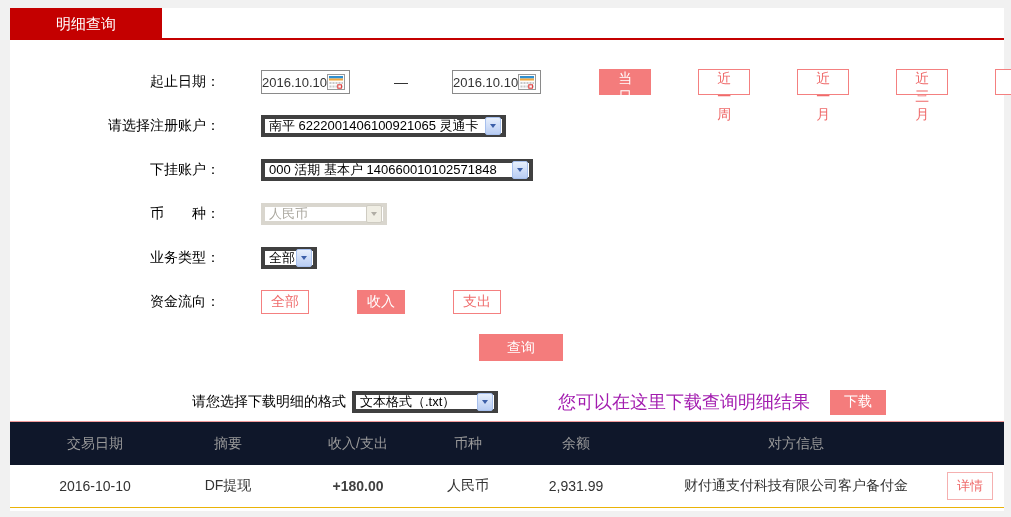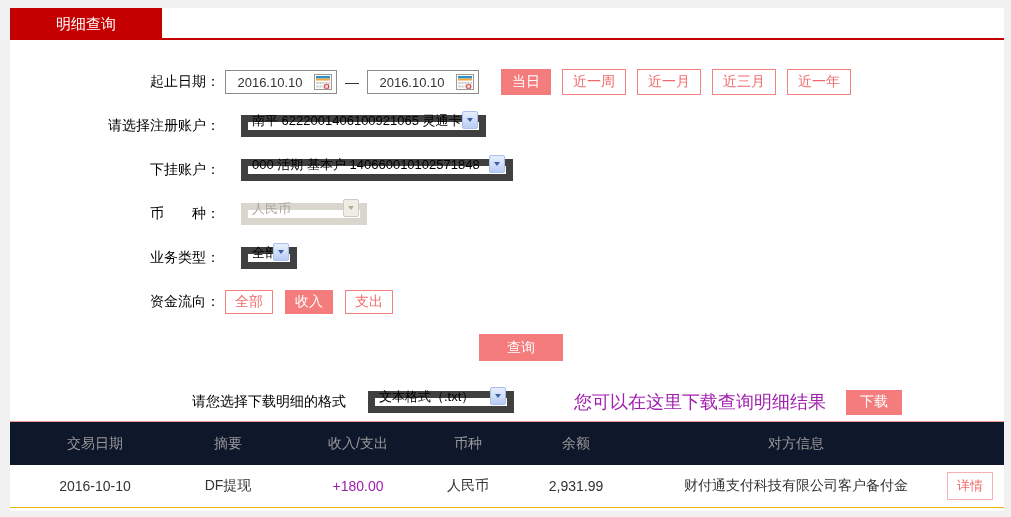--- a/index.html
+++ b/index.html
@@ -19,51 +19,51 @@
   
   .tabbar { height:32px; border-bottom:2px solid #c40000; }
   .tab {
     display:flex; align-items:center; justify-content:center;
     width:152px; height:32px;
     background:#c40000; color:#ffffff; font-size:15px;
     cursor:pointer;
   }
   
   .form { padding-top:30px; }
-  .form-row { display:flex; align-items:center; height:24px; margin-bottom:20px; }
+  .form-row { display:flex; align-items:center; height:24px; margin-bottom:20px;gap:36px; }
   .form-label {
     width:215px; flex:none; text-align:right;
     font-size:14px; color:#000; padding-right:5px; white-space:pre;
   }
   
   .date-input {
     width:112px; height:24px; border:1px solid #8a8a8a; background:#fff;
     display:flex; align-items:center; cursor:text;
   }
   .date-text { flex:1; text-align:center; font-size:13px; color:#333; }
   .cal-icon { flex:none; width:20px; height:17px; margin-right:2px; cursor:pointer; display:flex; align-items:center; }
   .date-sep { margin:0 8px; font-size:14px; color:#333; }
   
   .quick-btn, .flow-btn, .big-btn, .dl-btn, .detail-btn {
     font-family:inherit; font-size:14px; cursor:pointer; background:#fff;
   }
-  .quick-btn { height:26px; padding:0 10px; margin-left:11px; }
+  .quick-btn { height:26px; padding:0 18px; margin-left:11px; }
   .quick-btn.first { margin-left:22px; }
   .filled { background:#f47c7c; color:#fff; border:1px solid #f47c7c; }
   .outline { background:#fff; color:#ef6b6b; border:1px solid #f48080; }
   .flow-btn { height:24px; padding:0 9px; margin-right:12px; }
   .query-row { display:flex; justify-content:center; margin-top:19px; }
   .big-btn {
     width:84px; height:27px; border:none; background:#f47c7c; color:#fff;
     font-size:14px; margin-left:28px;
   }
   
   .xp-select {
-    height:22px; border:7px solid #404040; background:#fff;
-    display:flex; align-items:flex-end; cursor:pointer;margin-left:16px;
+    height:22px; border:4px solid #404040; background:#fff;
+    display:flex; align-items:center; cursor:pointer;
   }
   .xp-select-text {
     flex:1; font-size:13px; color:#000; padding-left:4px;
     white-space:nowrap; overflow:hidden;
   }
   .xp-arrow {
     flex:none; width:16px; height:18px; margin:1px;
     background:linear-gradient(180deg,#e7effc,#b9cdf3);
     border:1px solid #a7c0ee; border-radius:2px;
     display:flex; align-items:center; justify-content:center;
@@ -93,21 +93,21 @@
   th {
     height:43px; background:#0f172a; color:#9a9a9a;
     font-size:14px; font-weight:normal; text-align:center;
   }
   td {
     height:42px; background:#fff; color:#333;
     font-size:14px; text-align:center;
     border-bottom:1px solid #eab308;
     white-space:nowrap; overflow:hidden;
   }
-  td.amount { color:#a21caf; }
+  td.amount { color:#404040;font-weight:bold; }
   .detail-btn {
     border:1px solid #f5b0b0; color:#ef6b6b; background:#fff;
     font-size:13px; padding:4px 9px;
   }
 </style>
 </head>
 <body>
 
 <div class="content">
 

